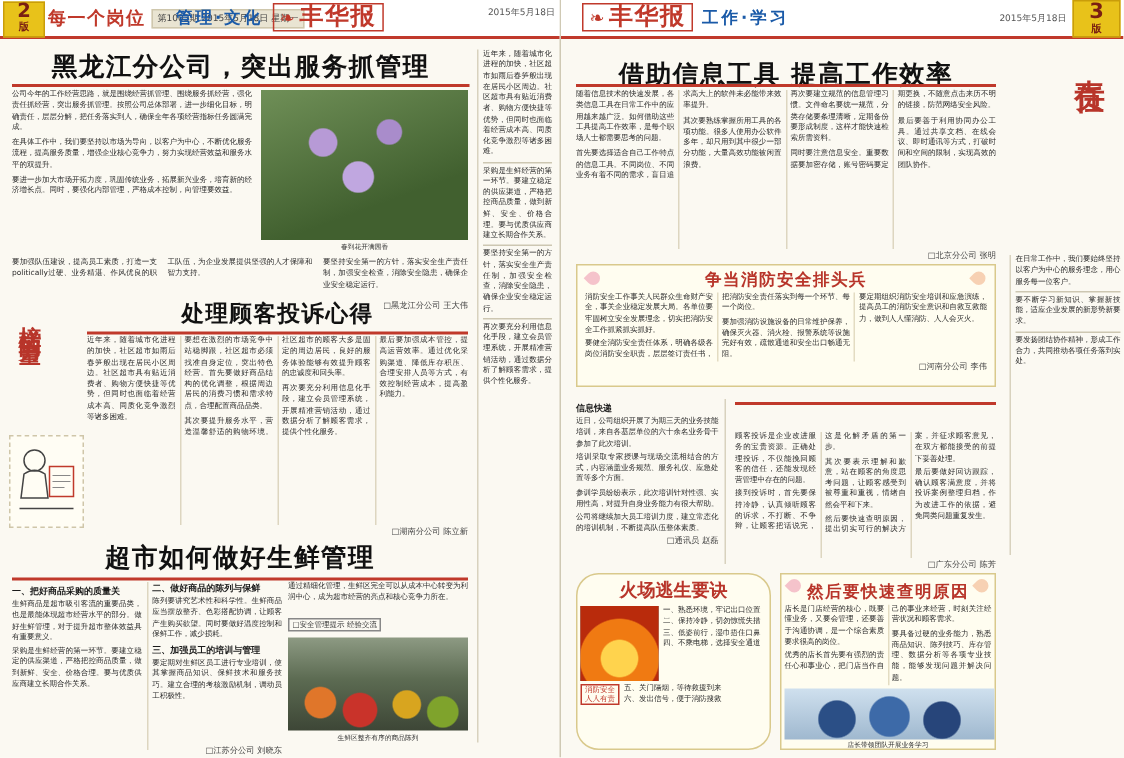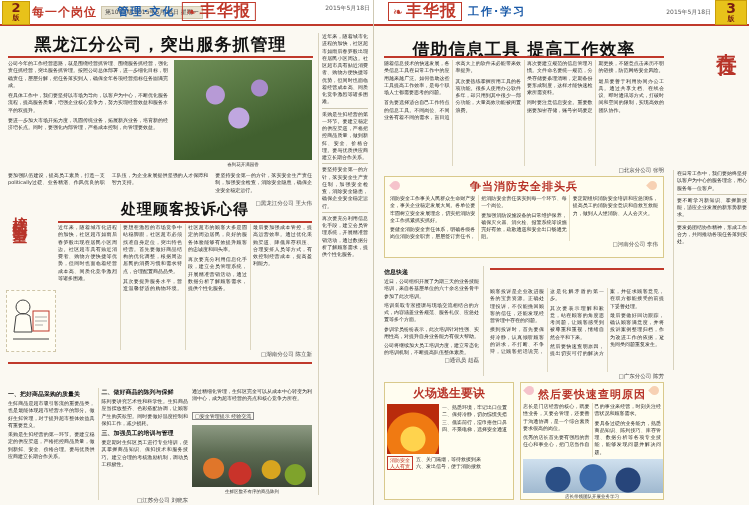--- a/index.html
+++ b/index.html
@@ -193,20 +193,21 @@
     <div style="position:absolute;left:58px;top:224px;width:254px;height:126px;column-count:4;column-gap:6px;column-rule:1px solid #ddd6c0;">
       <div class="body">近年来，随着城市化进程的加快，社区超市如雨后春笋般出现在居民小区周边。社区超市具有贴近消费者、购物方便快捷等优势，但同时也面临着经营成本高、同质化竞争激烈等诸多困难。</div>
       <div class="body" style="margin-top:3px;">要想在激烈的市场竞争中站稳脚跟，社区超市必须找准自身定位，突出特色经营。首先要做好商品结构的优化调整，根据周边居民的消费习惯和需求特点，合理配置商品品类。</div>
       <div class="body" style="margin-top:3px;">其次要提升服务水平，营造温馨舒适的购物环境。社区超市的顾客大多是固定的周边居民，良好的服务体验能够有效提升顾客的忠诚度和回头率。</div>
       <div class="body" style="margin-top:3px;">再次要充分利用信息化手段，建立会员管理系统，开展精准营销活动，通过数据分析了解顾客需求，提供个性化服务。</div>
       <div class="body" style="margin-top:3px;">最后要加强成本管控，提高运营效率。通过优化采购渠道、降低库存积压、合理安排人员等方式，有效控制经营成本，提高盈利能力。</div>
     </div>
     <div class="byline" style="position:absolute;left:200px;top:351px;width:112px;">□湖南分公司 陈立新</div>
 
     <div style="position:absolute;left:8px;top:360px;width:304px;">
+      <div class="headline h-xl">超市如何做好生鲜管理</div>
       <div class="rulebar"></div>
     </div>
     <div style="position:absolute;left:8px;top:388px;width:180px;height:112px;column-count:2;column-gap:7px;column-rule:1px solid #ddd6c0;">
       <div class="sub">一、把好商品采购的质量关</div>
       <div class="body">生鲜商品是超市吸引客流的重要品类，也是最能体现超市经营水平的部分。做好生鲜管理，对于提升超市整体效益具有重要意义。</div>
       <div class="body" style="margin-top:2px;">采购是生鲜经营的第一环节。要建立稳定的供应渠道，严格把控商品质量，做到新鲜、安全、价格合理。要与优质供应商建立长期合作关系。</div>
       <div class="sub">二、做好商品的陈列与保鲜</div>
       <div class="body">陈列要讲究艺术性和科学性。生鲜商品应当摆放整齐、色彩搭配协调，让顾客产生购买欲望。同时要做好温度控制和保鲜工作，减少损耗。</div>
       <div class="sub">三、加强员工的培训与管理</div>
       <div class="body">要定期对生鲜区员工进行专业培训，使其掌握商品知识、保鲜技术和服务技巧。建立合理的考核激励机制，调动员工积极性。</div>
@@ -291,21 +292,21 @@
 
     <div style="position:absolute;left:10px;top:266px;width:100px;height:110px;border-right:1px solid #d8d2be;padding-right:4px;box-sizing:border-box;">
       <div class="sub">信息快递</div>
       <div class="body">近日，公司组织开展了为期三天的业务技能培训，来自各基层单位的六十余名业务骨干参加了此次培训。</div>
       <div class="body" style="margin-top:2px;">培训采取专家授课与现场交流相结合的方式，内容涵盖业务规范、服务礼仪、应急处置等多个方面。</div>
       <div class="body" style="margin-top:2px;">参训学员纷纷表示，此次培训针对性强、实用性高，对提升自身业务能力有很大帮助。</div>
       <div class="body" style="margin-top:2px;">公司将继续加大员工培训力度，建立常态化的培训机制，不断提高队伍整体素质。</div>
       <div class="byline">□通讯员 赵磊</div>
     </div>
 
-    <div class="feature" style="position:absolute;left:10px;top:382px;width:130px;height:118px;padding:2px;">
+    <div class="feature" style="position:absolute;left:10px;top:382px;width:130px;height:118px;padding:2px;border-radius:15px;">
       <div class="firetitle" style="font-size:12px;color:#b8352a;">火场逃生要诀</div>
       <div style="display:flex;gap:3px;margin-top:2px;">
         <div class="photo fire" style="width:52px;height:50px;flex:none;"></div>
         <div style="flex:1;">
           <div class="body">一、熟悉环境，牢记出口位置</div>
           <div class="body">二、保持冷静，切勿惊慌失措</div>
           <div class="body">三、低姿前行，湿巾捂住口鼻</div>
           <div class="body">四、不乘电梯，选择安全通道</div>
         </div>
       </div>

